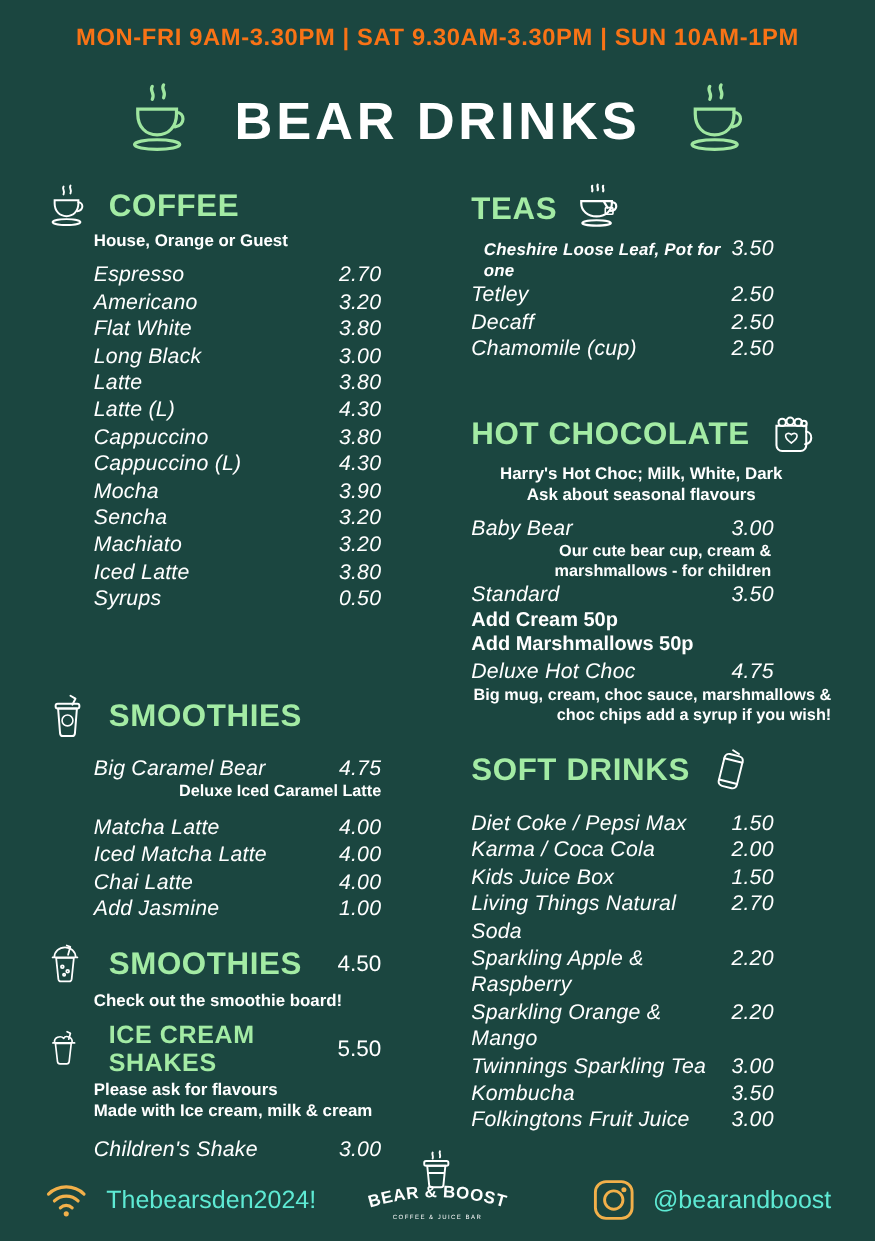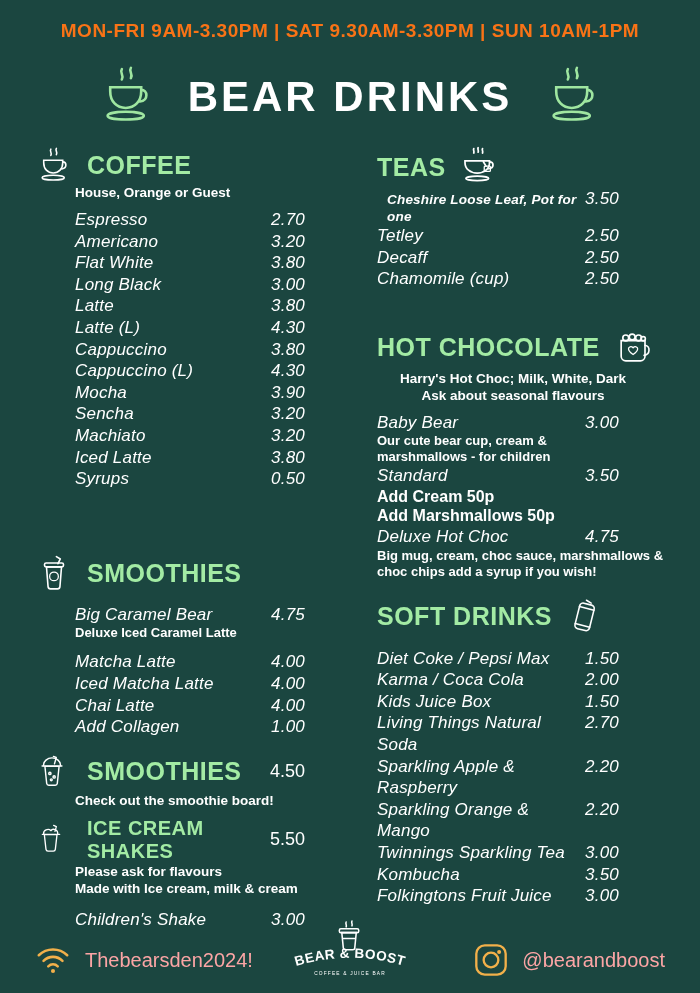--- a/index.html
+++ b/index.html
@@ -14,27 +14,27 @@
   .sec-head .iconbox{width:40px;flex:0 0 40px;display:flex;align-items:center;}
   .sec-title{margin:0;font-size:25px;font-weight:700;color:#a3eba4;letter-spacing:.5px;}
   .sec-title.small{font-size:20px;}
   .head-price{margin-left:auto;font-size:18px;font-weight:500;}
   .sub{font-size:13.5px;line-height:17px;font-weight:600;}
   .indent{margin-left:40px;}
   .rows{margin-top:8px;}
   .row{display:flex;justify-content:space-between;align-items:baseline;
        font-size:17px;line-height:21.6px;letter-spacing:.2px;font-style:italic;}
   .rcol .row{padding-right:46px;}
-  .note{font-size:13px;line-height:16px;font-weight:600;}
+  .note{font-size:13px;line-height:16px;font-weight:600;text-align:right;}
   .add-line{font-size:16px;line-height:19.5px;font-weight:600;}
   .tea-grid{display:grid;grid-template-columns:152px 1fr;column-gap:8px;
             font-size:17px;line-height:22px;margin-top:8px;}
   .hc-sub{width:272px;text-align:center;}
   .footer{position:absolute;left:35px;right:35px;bottom:16px;display:flex;
-          align-items:center;justify-content:space-between;color:#fca5a5;font-size:20px;}
+          align-items:center;justify-content:space-between;color:#5eead4;font-size:20px;}
   .f-left,.f-right{display:flex;align-items:center;gap:14px;}
   .f-logo{position:absolute;left:50%;transform:translateX(-50%);bottom:-6px;}
   svg{display:block;}
   .mt-specials{margin-top:62px;}
   .mt-smoothies{margin-top:14px;}
   .mt-shakes{margin-top:8px;}
   .mt-teabags{margin-top:0;}
   .mt-hc{margin-top:36px;}
   .mt-sd{margin-top:14px;}
 </style>
@@ -166,21 +166,21 @@
             </div>
           <div class="row">
               <span>Iced  Matcha Latte</span>
               <span>4.00</span>
             </div>
           <div class="row">
               <span>Chai Latte</span>
               <span>4.00</span>
             </div>
           <div class="row">
-              <span>Add Collagen</span>
+              <span>Add Jasmine</span>
               <span>1.00</span>
             </div>
         </div>
       </section>
 
       <section class="mt-smoothies">
         <div class="sec-head">
           <span class="iconbox">
             <svg viewBox="0 0 48 48" width="34" height="40" fill="none" stroke="#fff" stroke-width="2" stroke-linecap="round" stroke-linejoin="round">
               <path d="M26 2l4 1.5-2.5 9"></path>

